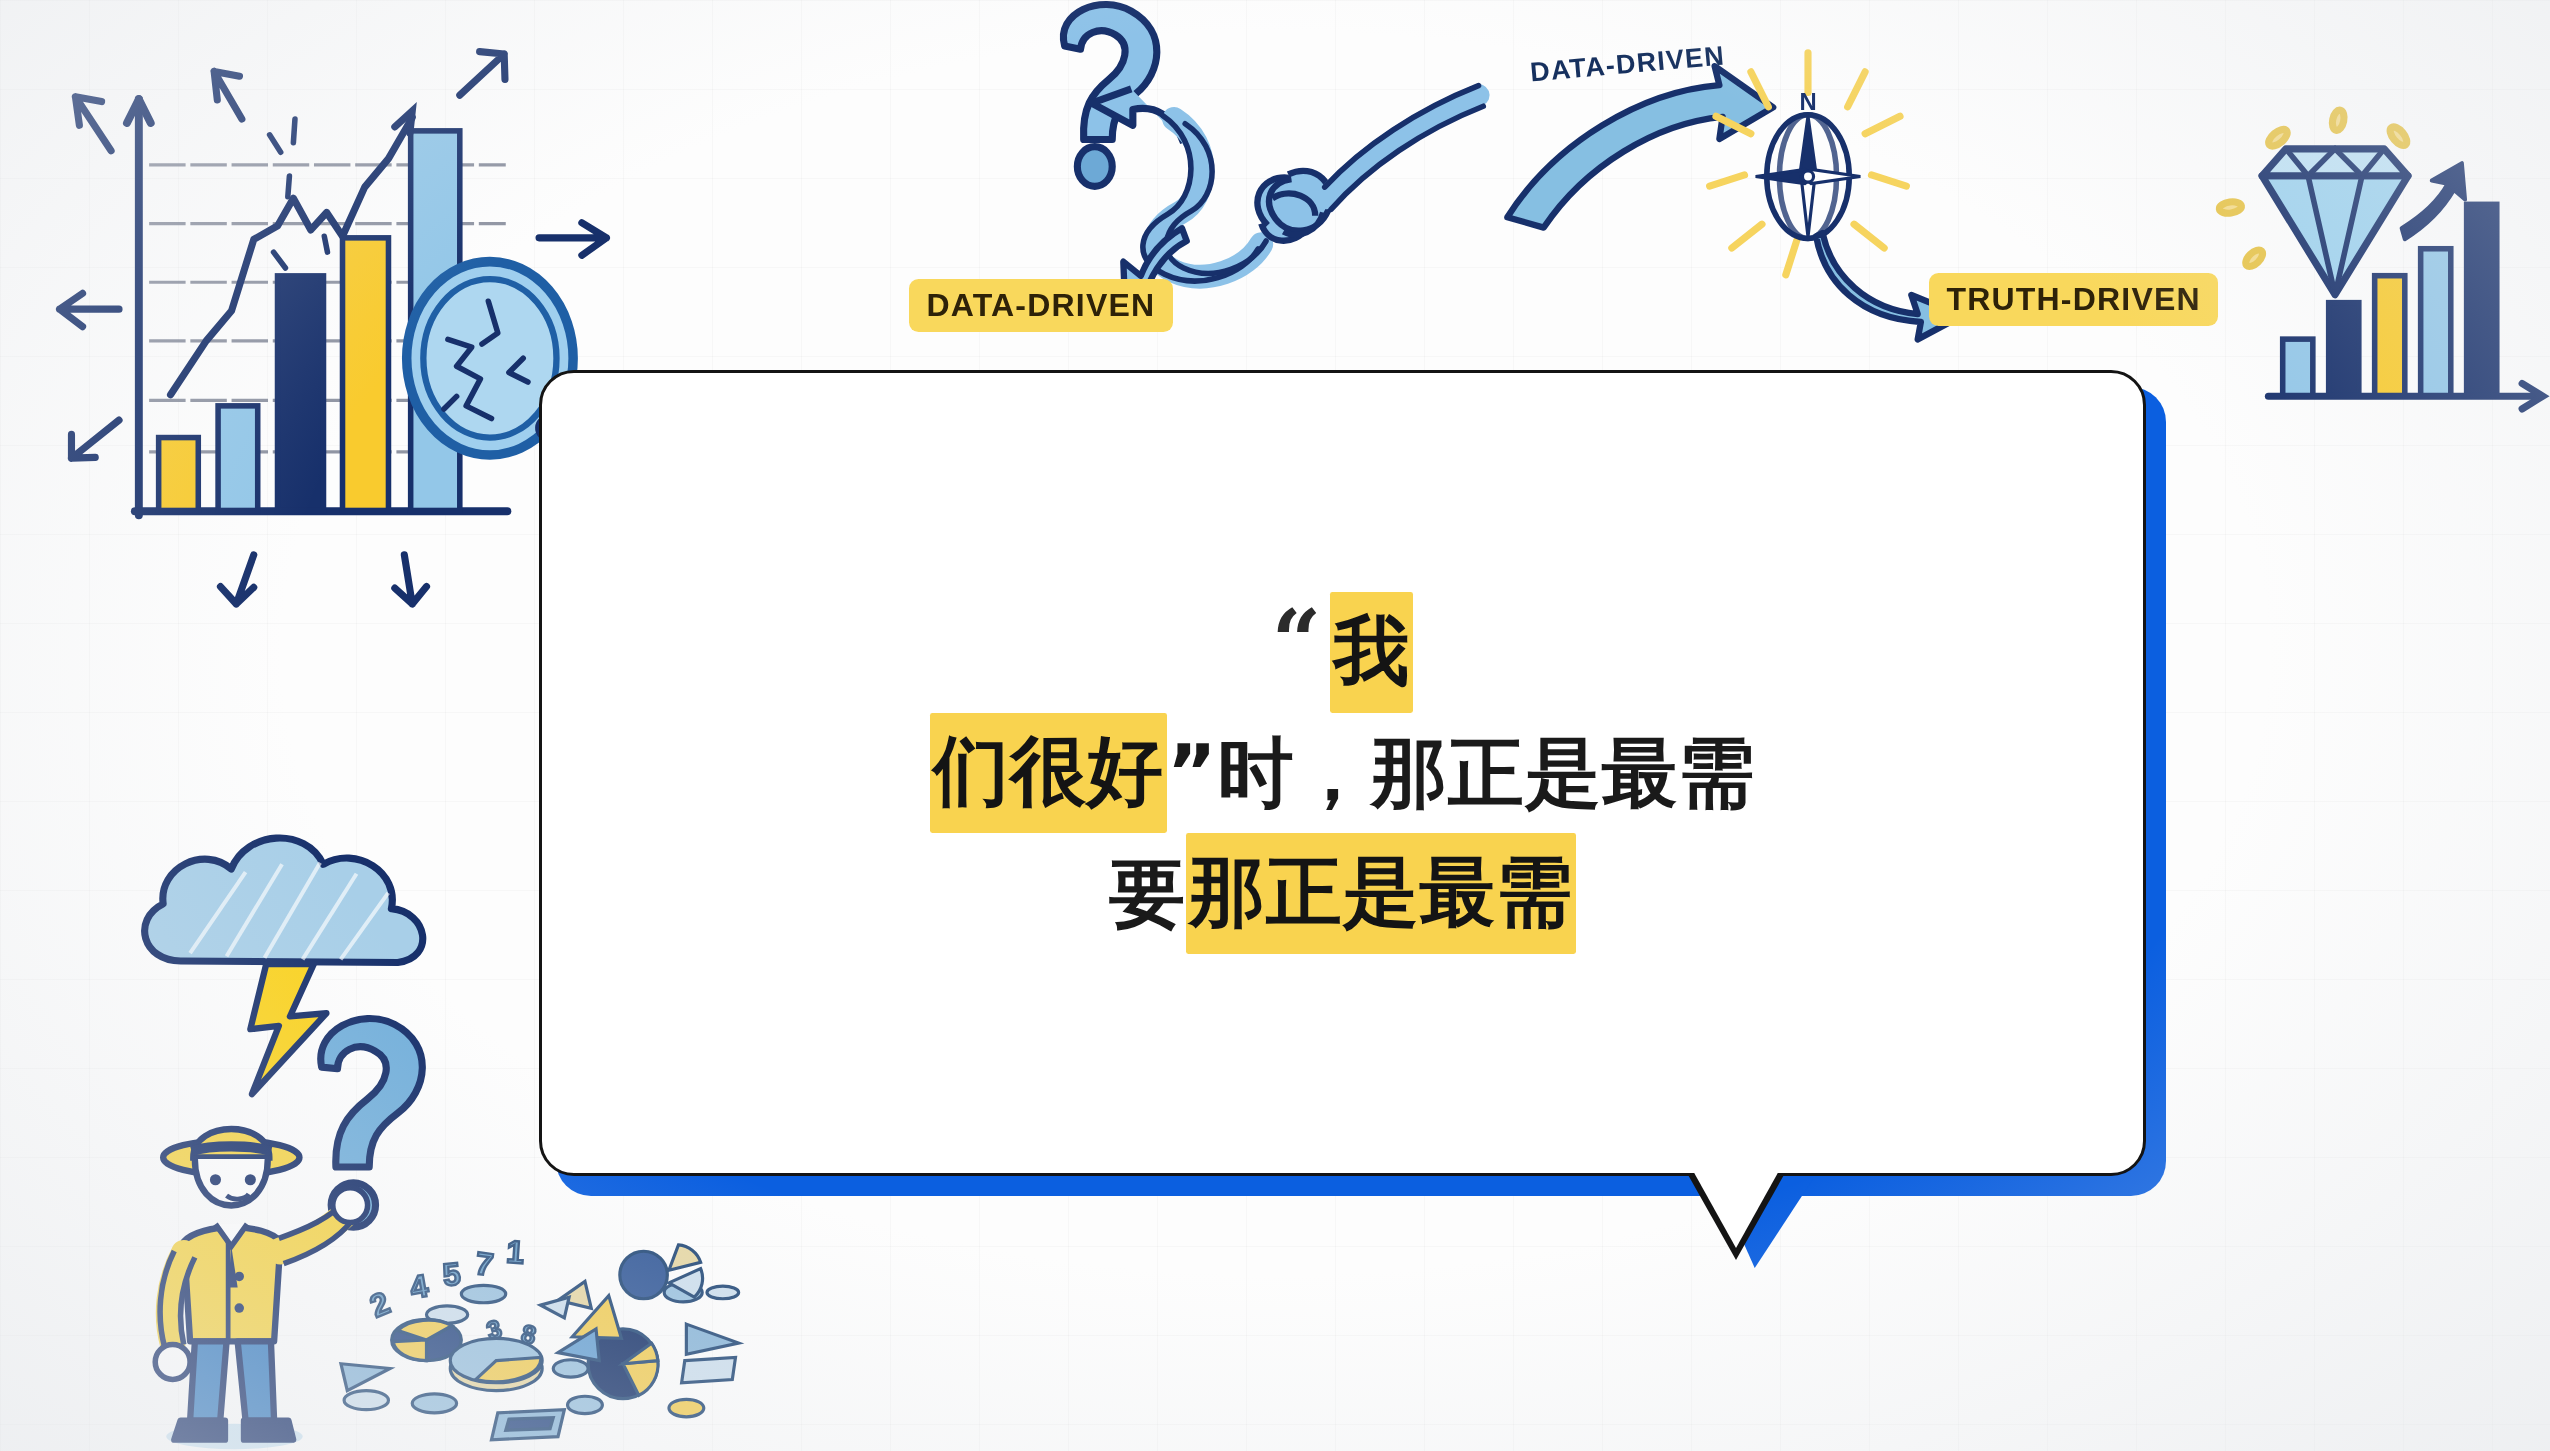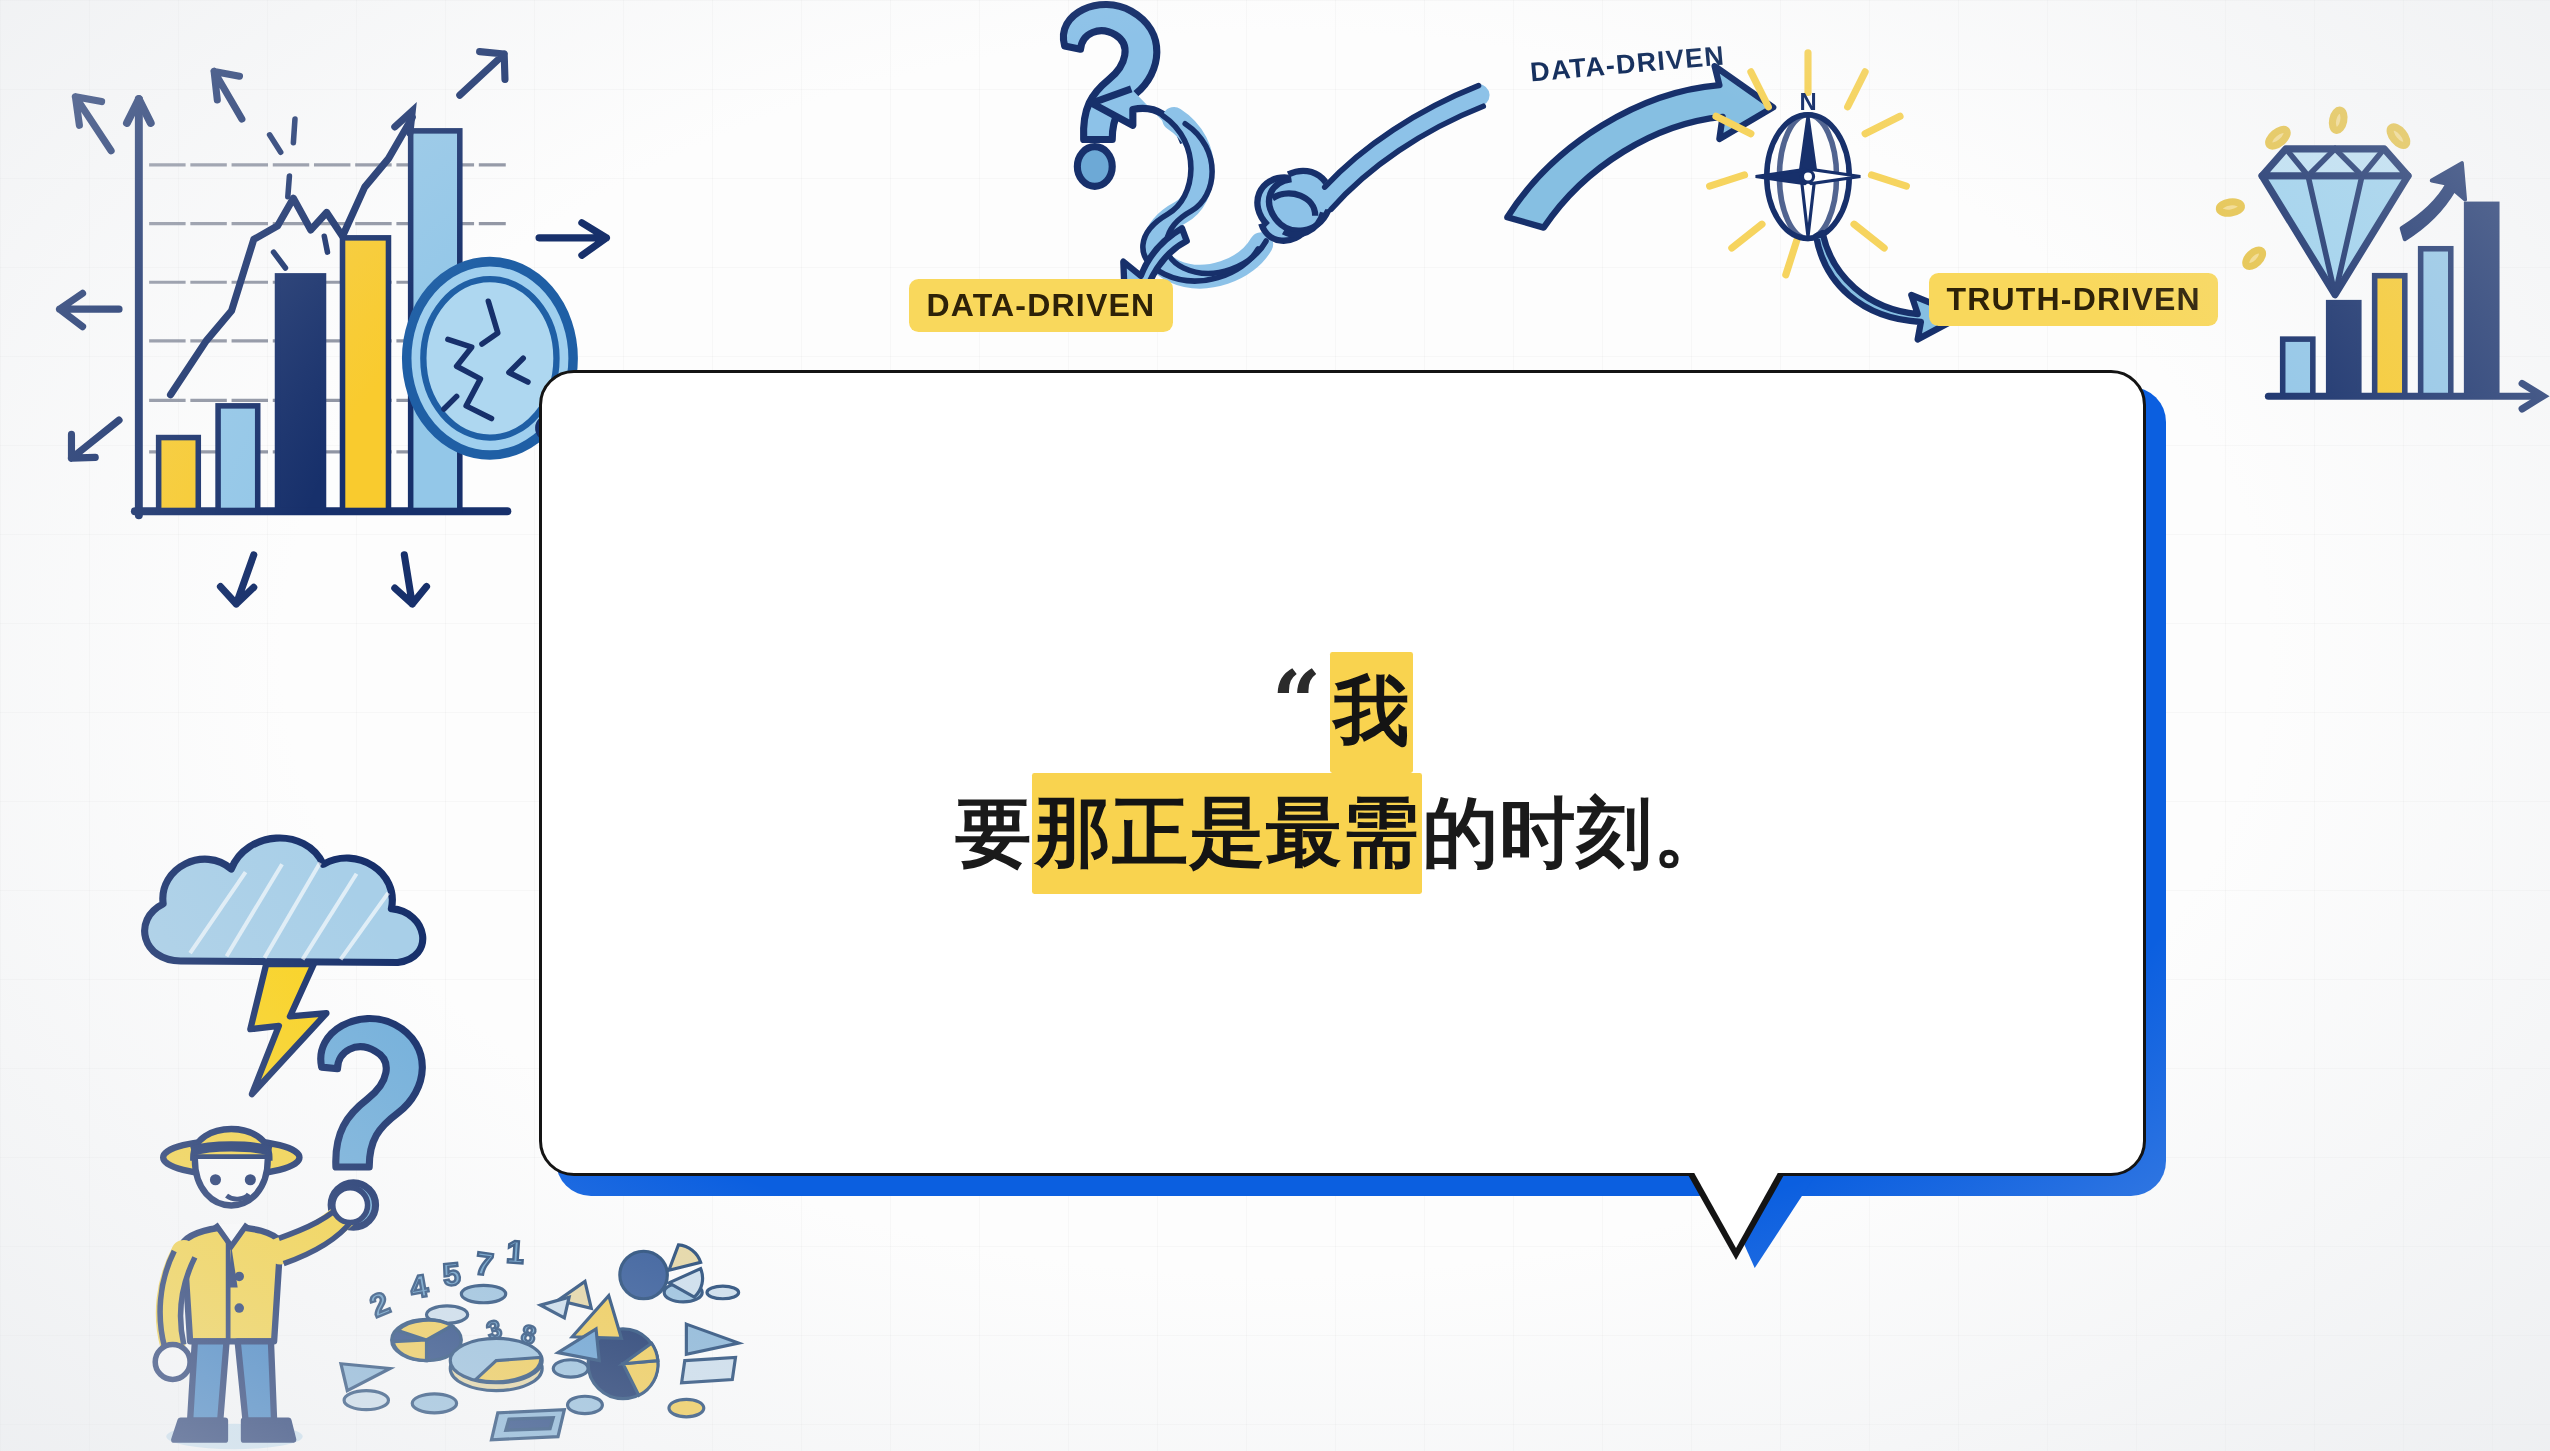--- a/index.html
+++ b/index.html
@@ -471,22 +471,25 @@
     <div id="bubble-body"></div>
     <div id="bubble-tail-outer"></div>
     <div id="bubble-tail-inner"></div>
 
     <div id="quote">
       <div class="q-line">
         <span class="q-mark">“</span>
         <span class="hl">我</span>
       </div>
       <div class="q-line">
+        <span class="hl">们很好</span>
+        <span>”时，那正是最需</span>
+      </div>
+      <div class="q-line">
         <span>要</span>
         <span class="hl">那正是最需</span>
-        <span>的时刻。</span>
       </div>
     </div>
   </div>
 
   <div id="vignette"></div>
 </div>
 
 
 </body></html>

